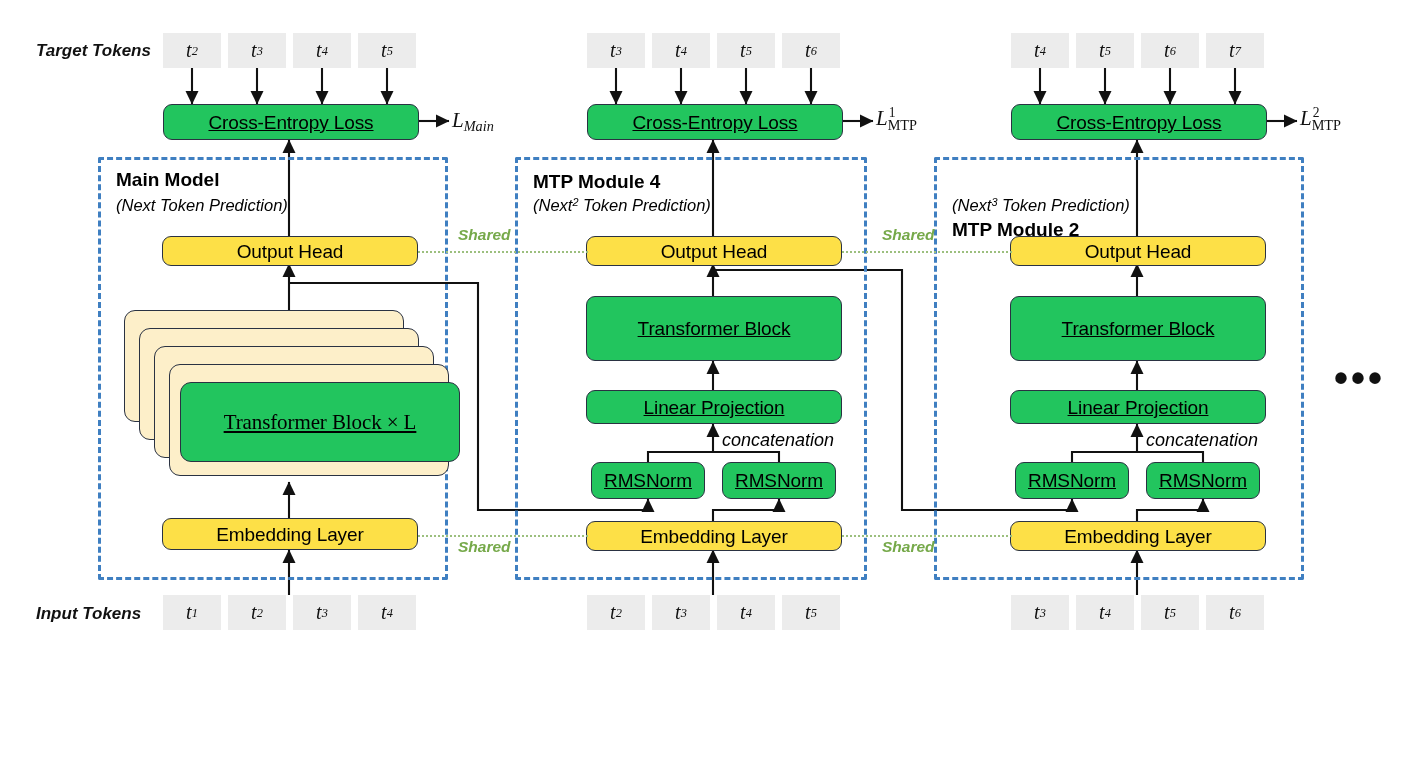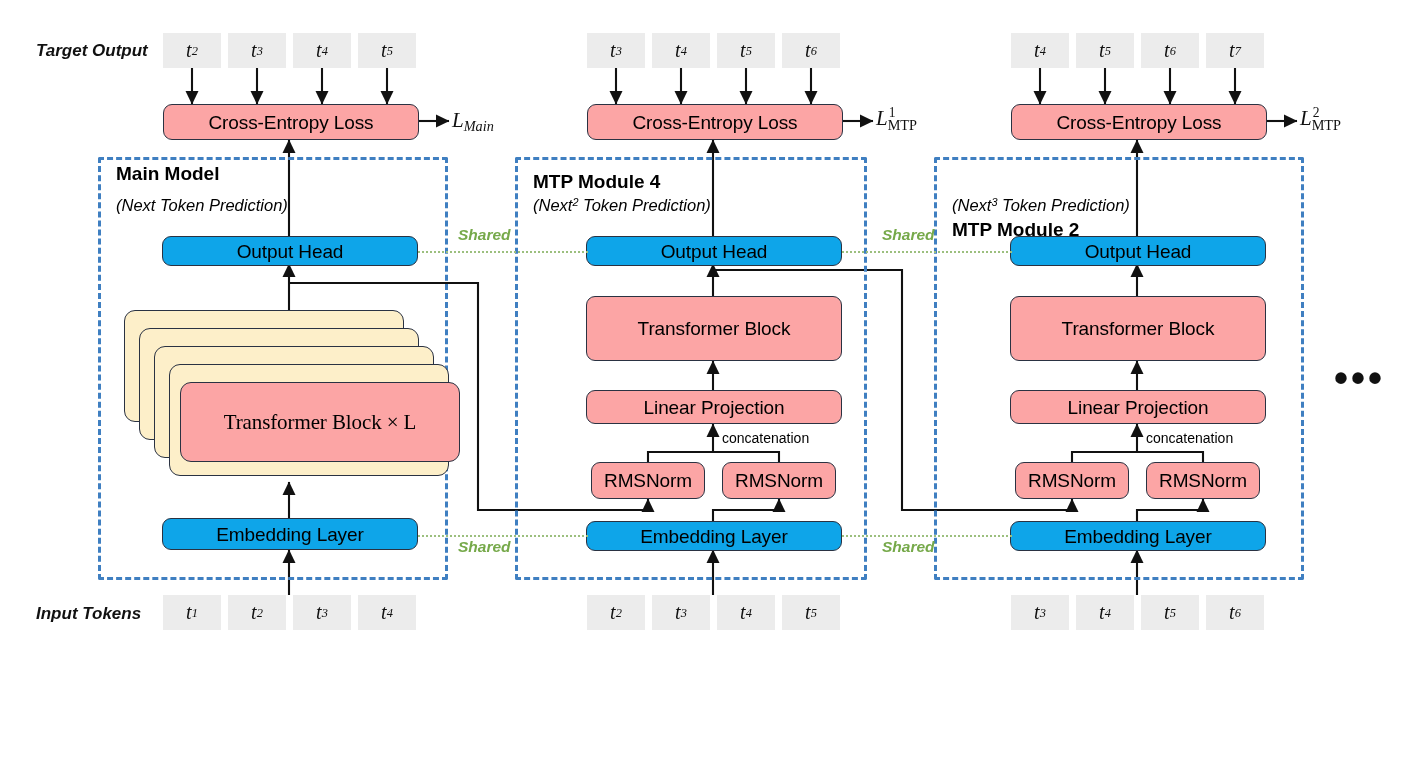--- a/index.html
+++ b/index.html
@@ -29,22 +29,22 @@
     align-items: center;
     justify-content: center;
     border: 1.6px solid #2a3242;
     border-radius: 9px;
     font-size: 19px;
     font-weight: 400;
     letter-spacing: -0.1px;
     white-space: nowrap;
     line-height: 1;
   }
-  .node.yellow { background: #fca5a5; }
-  .node.green  { background: #0ea5e9; }
+  .node.yellow { background: #22c55e; text-decoration: underline; }
+  .node.green  { background: #fde047; }
 
   
   .deck-card {
     position: absolute;
     border: 1.6px solid #2a3242;
     border-radius: 11px;
     background: #fdefc9;
   }
 
   
@@ -139,21 +139,22 @@
     font-size: 0.68em;
     line-height: 1.0;
     text-align: left;
   }
   .loss-label .supsub .s1 { display: block; font-size: 0.95em; margin-bottom: -0.15em; margin-left:1px;}
   .loss-label .supsub .s2 { display: block; }
 
   
   .concat-label {
     position: absolute;
-    font-size: 14px;
+    font-style: italic;
+    font-size: 18px;
     white-space: nowrap;
     color: #000;
   }
 
   .ellipsis {
     position: absolute;
     font-size: 40px;
     font-weight: bold;
     letter-spacing: 3px;
     color: #111;
@@ -245,28 +246,28 @@
 
       <path d="M713,521 L713,510 L779,510"></path>
       <path d="M1137,521 L1137,510 L1203,510"></path>
 
       <path d="M289,283 L478,283 L478,510 L648,510"></path>
 
       <path d="M713,270 L902,270 L902,510 L1072,510"></path>
     </g>
   </svg>
 
-  <div class="row-label" style="left:36px; top:41px;">Target Output</div>
+  <div class="row-label" style="left:36px; top:41px;">Target Tokens</div>
   <div class="row-label" style="left:36px; top:604px;">Input Tokens</div>
 
   <div class="module-frame" style="left:98px; top:157px; width:350px; height:423px;"></div>
   <div class="module-frame" style="left:515px; top:157px; width:352px; height:423px;"></div>
   <div class="module-frame" style="left:934px; top:157px; width:370px; height:423px;"></div>
 
-  <div class="module-title" style="left:116px; top:163px;">Main Model</div>
+  <div class="module-title" style="left:116px; top:169px;">Main Model</div>
   <div class="module-sub" style="left:116px; top:196px;">
     <span>(Next</span><sup></sup><span> Token Prediction)</span>
   </div>
 
   <div class="module-title" style="left:533px; top:171px;">MTP Module 4</div>
   <div class="module-sub" style="left:533px; top:196px;">
     <span>(Next</span><sup>2</sup><span> Token Prediction)</span>
   </div>
 
   <div class="module-title" style="left:952px; top:171px;margin-top:48px;">MTP Module 2</div>

